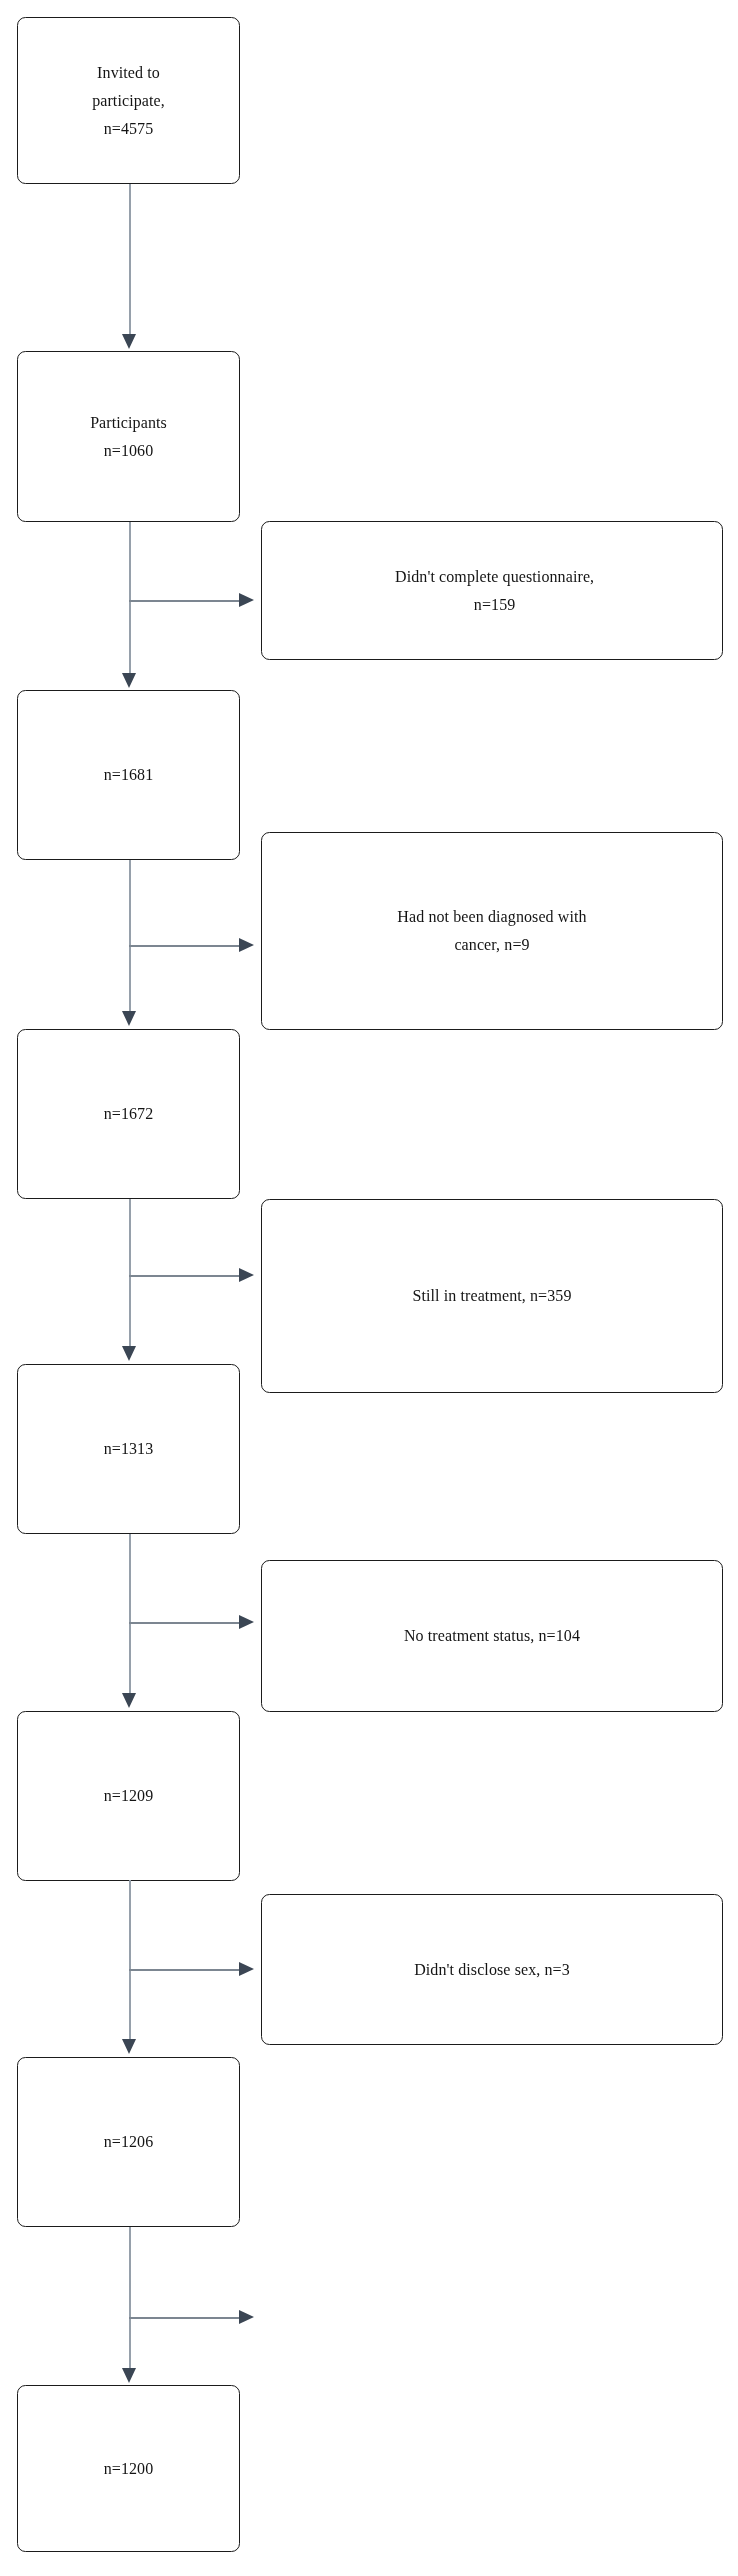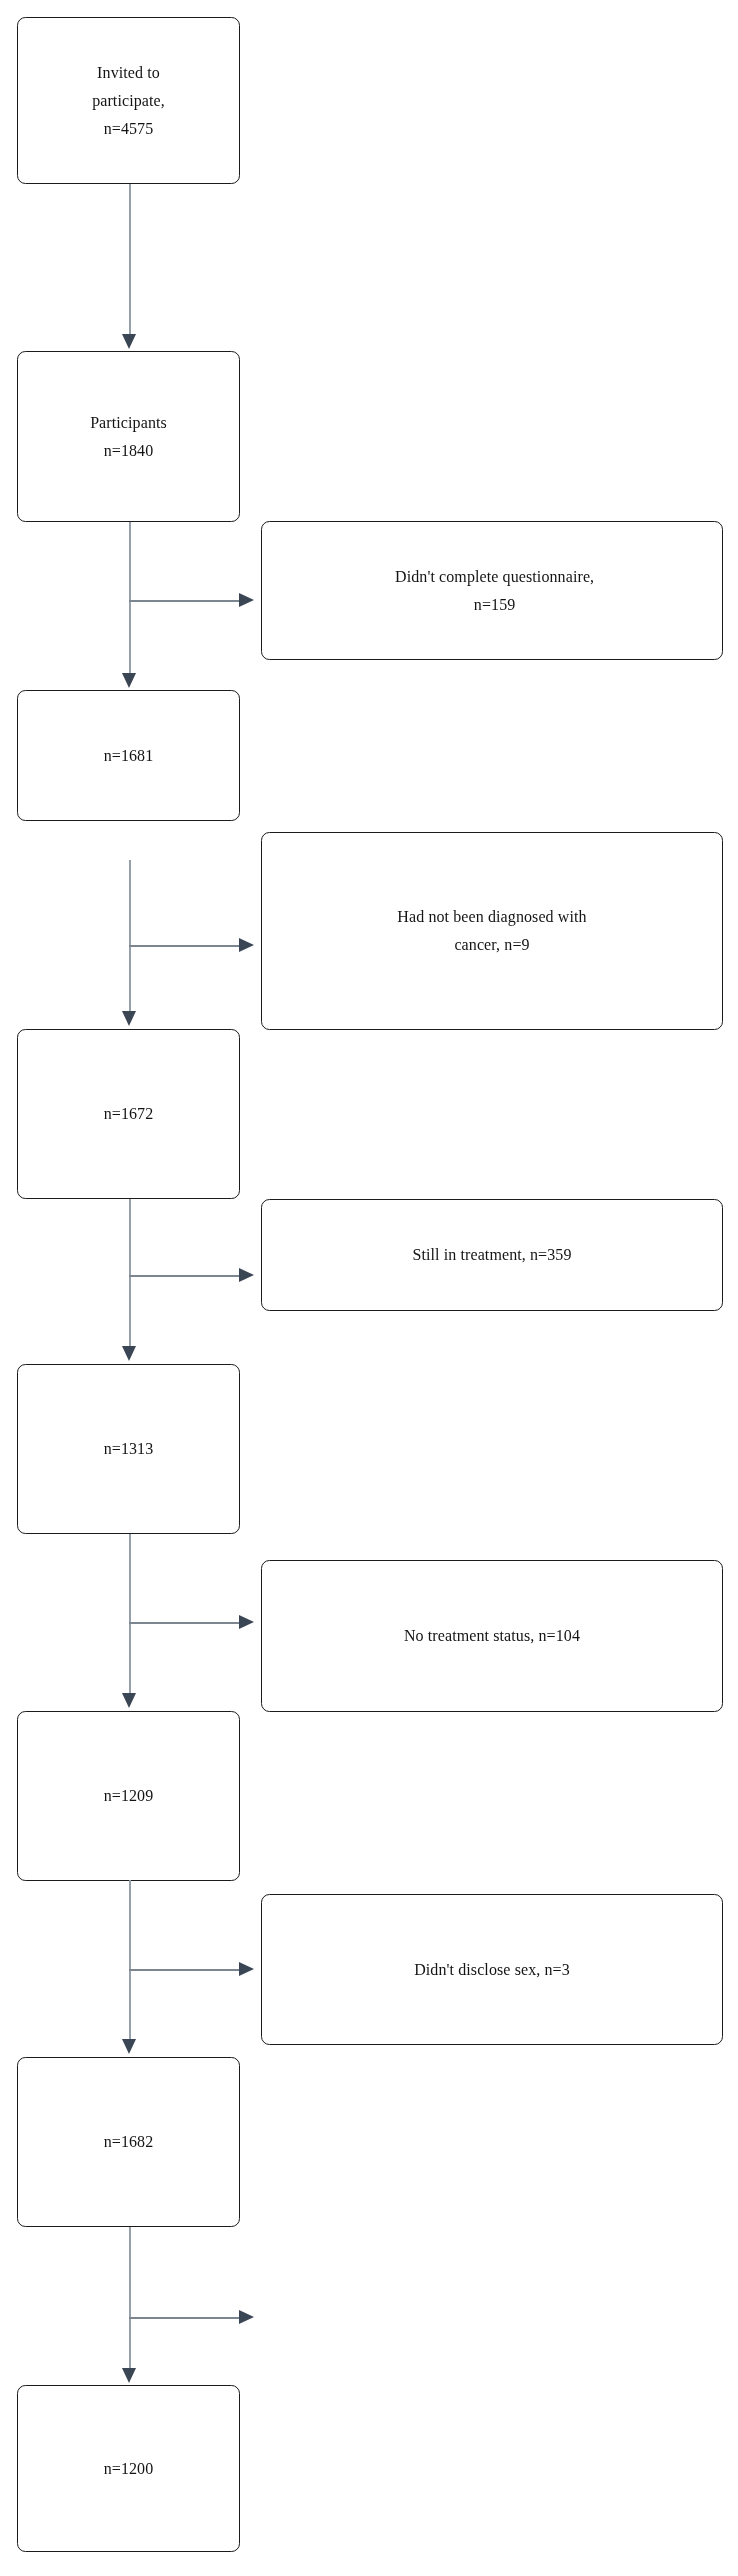--- a/index.html
+++ b/index.html
@@ -65,58 +65,58 @@
 <div id="canvas">
 
   <div class="node main-node" style="left:17px;top:17px;width:223px;height:167px;align-items:center;">
     <span class="txt">Invited to
 participate,
 n=4575</span>
   </div>
 
   <div class="node main-node" style="left:17px;top:351px;width:223px;height:171px;">
     <span class="txt">Participants
-n=1840</span>
+n=1060</span>
   </div>
 
-  <div class="node main-node" style="left:17px;top:690px;width:223px;height:131px;">
+  <div class="node main-node" style="left:17px;top:690px;width:223px;height:170px;">
     <span class="txt">n=1681</span>
   </div>
 
   <div class="node main-node" style="left:17px;top:1029px;width:223px;height:170px;">
     <span class="txt">n=1672</span>
   </div>
 
   <div class="node main-node" style="left:17px;top:1364px;width:223px;height:170px;">
     <span class="txt">n=1313</span>
   </div>
 
   <div class="node main-node" style="left:17px;top:1711px;width:223px;height:170px;">
     <span class="txt">n=1209</span>
   </div>
 
   <div class="node main-node" style="left:17px;top:2057px;width:223px;height:170px;">
-    <span class="txt">n=1682</span>
+    <span class="txt">n=1206</span>
   </div>
 
   <div class="node main-node" style="left:17px;top:2385px;width:223px;height:167px;">
     <span class="txt">n=1200</span>
   </div>
 
   <div class="node side-node" style="left:261px;top:521px;width:462px;height:139px;padding-left:16px;">
     <span class="txt">Didn't complete questionnaire,
 n=159</span>
   </div>
 
   <div class="node side-node" style="left:261px;top:832px;width:462px;height:198px;">
     <span class="txt">Had not been diagnosed with
 cancer, n=9</span>
   </div>
 
-  <div class="node side-node" style="left:261px;top:1199px;width:462px;height:112px;">
+  <div class="node side-node" style="left:261px;top:1199px;width:462px;height:194px;">
     <span class="txt">Still in treatment, n=359</span>
   </div>
 
   <div class="node side-node" style="left:261px;top:1546px;width:462px;height:152px;margin-top:14px;">
     <span class="txt">No treatment status, n=104</span>
   </div>
 
   <div class="node side-node" style="left:261px;top:1894px;width:462px;height:151px;">
     <span class="txt">Didn't disclose sex, n=3</span>
   </div>

